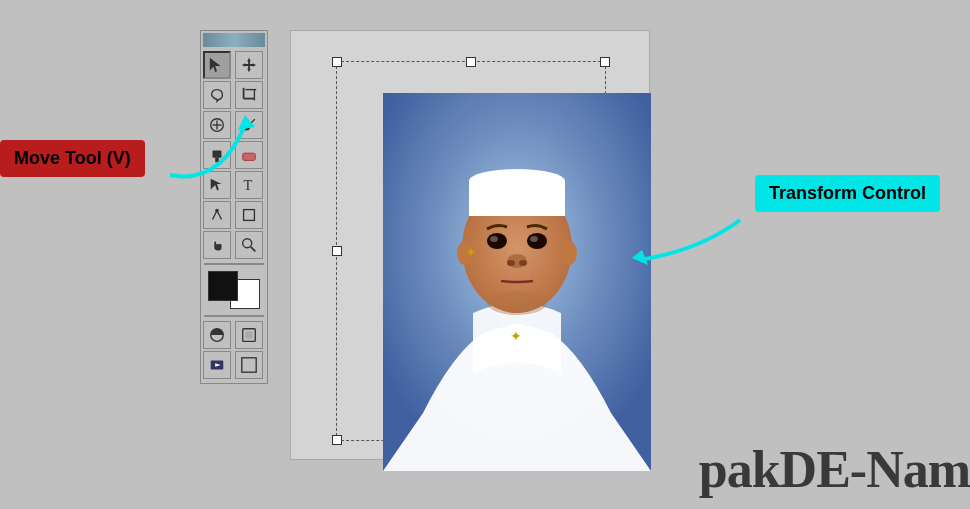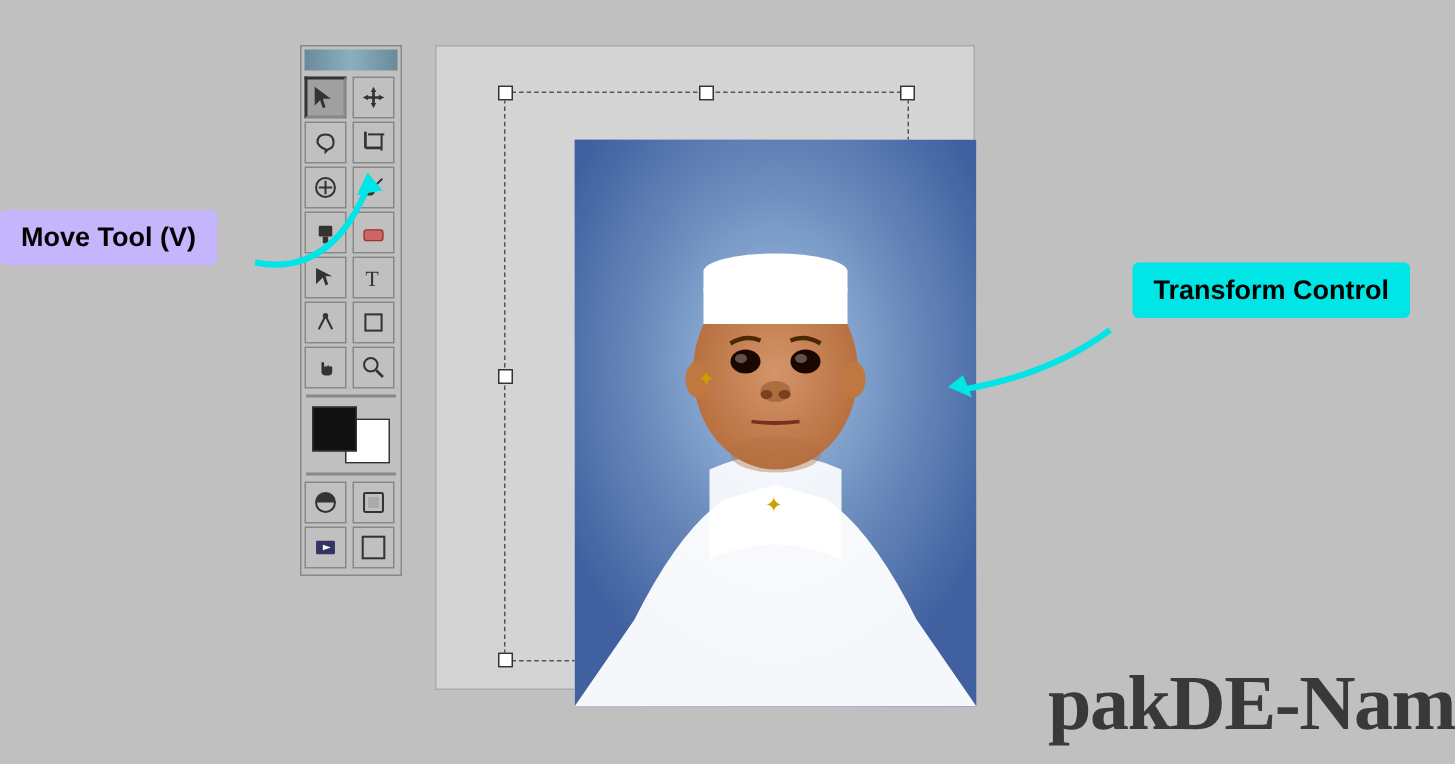--- a/index.html
+++ b/index.html
@@ -127,21 +127,21 @@
       font-size: 14px;
       color: #c8a000;
       line-height: 1;
     }
 
     
     .move-tool-label {
       position: absolute;
       left: 0px;
       top: 140px;
-      background: #c4b5fd;
+      background: #b91c1c;
       color: #000;
       font-size: 18px;
       font-weight: bold;
       padding: 8px 14px;
       border-radius: 4px;
       white-space: nowrap;
       z-index: 10;
     }
 
     

